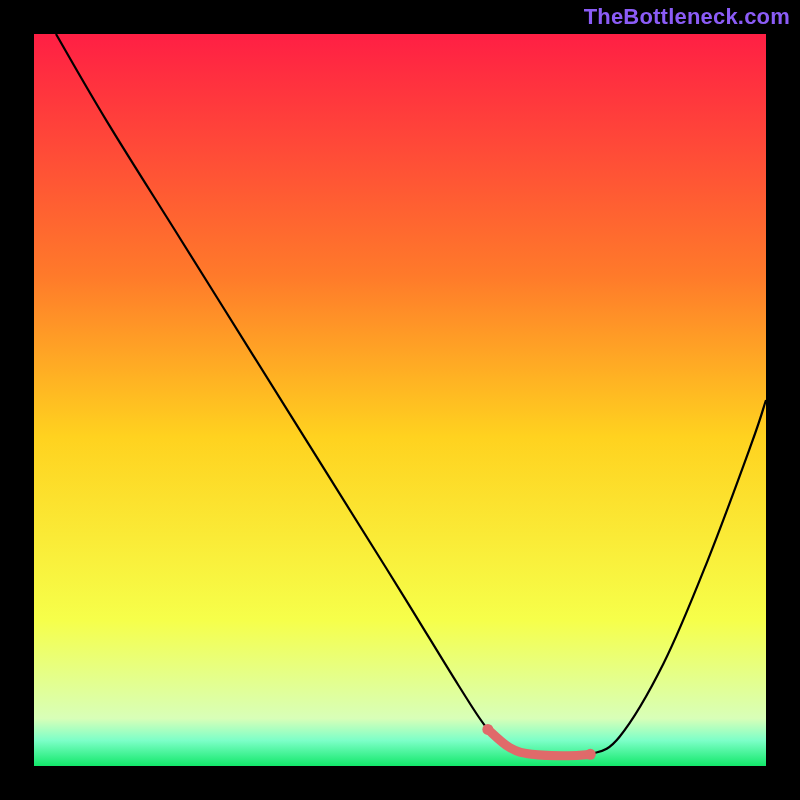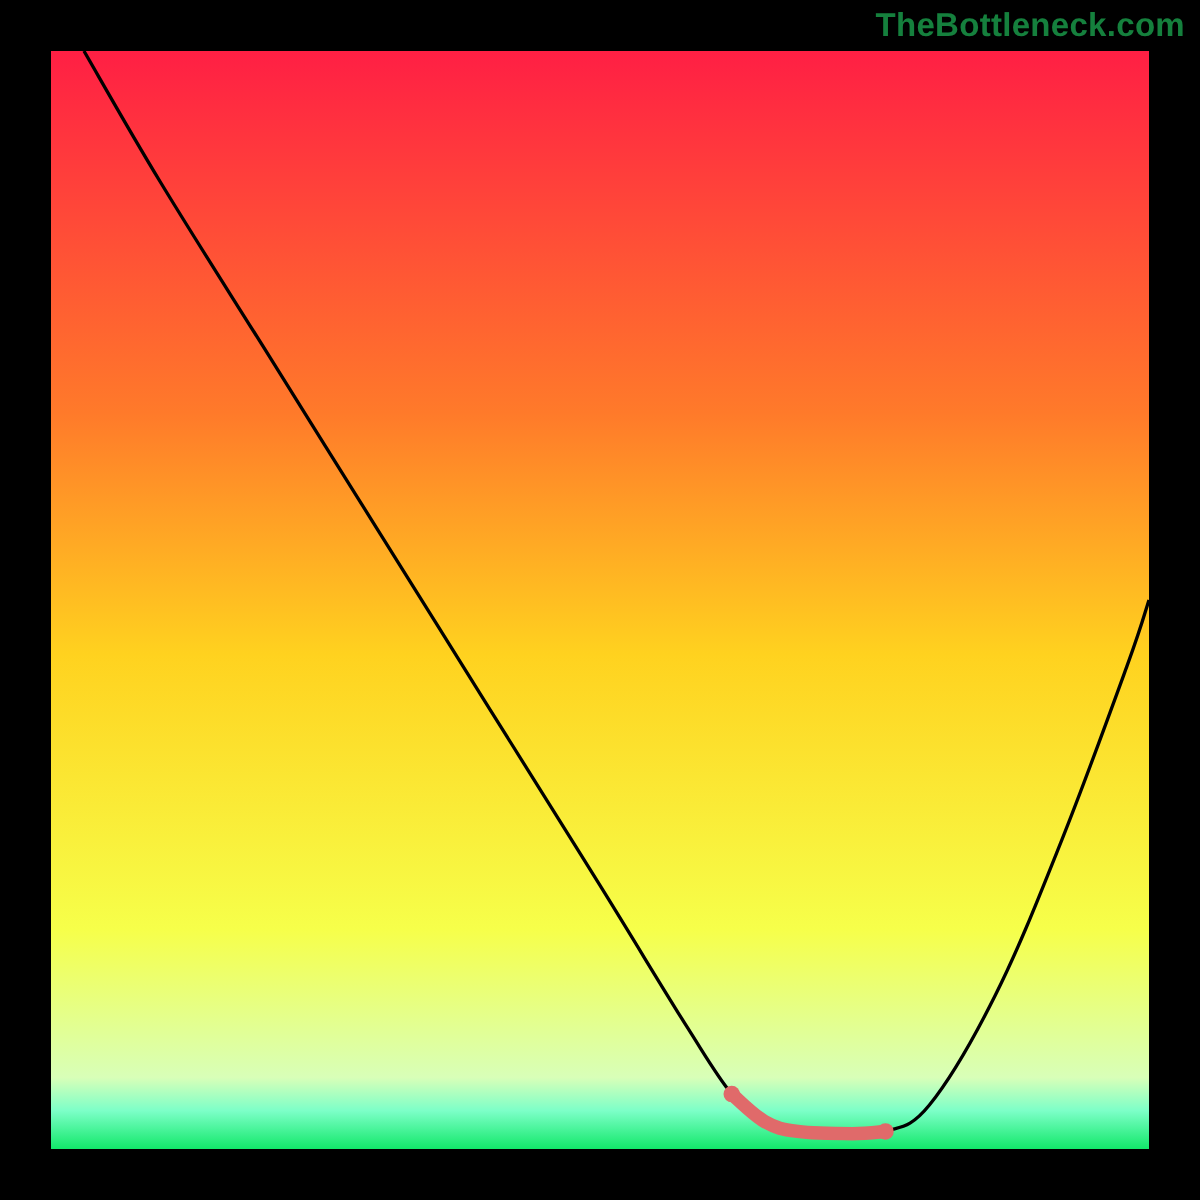--- a/index.html
+++ b/index.html
@@ -16,21 +16,21 @@
     height: 800px;
     background: #000;
   }
   .watermark {
     position: absolute;
     top: 4px;
     right: 10px;
     font-family: Arial, Helvetica, sans-serif;
     font-size: 22px;
     font-weight: 600;
-    color: #15803d;
+    color: #8b5cf6;
     letter-spacing: 0.2px;
     user-select: none;
   }
   svg {
     display: block;
   }
 </style>
 </head>
 <body>
 <div class="frame">

